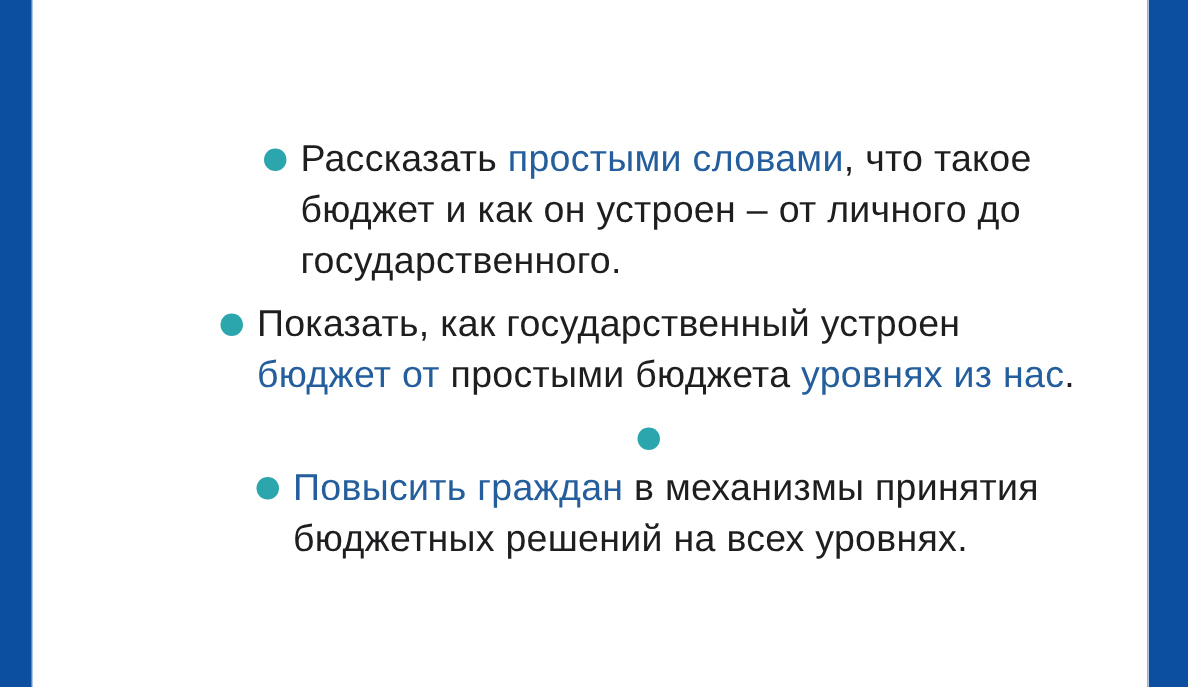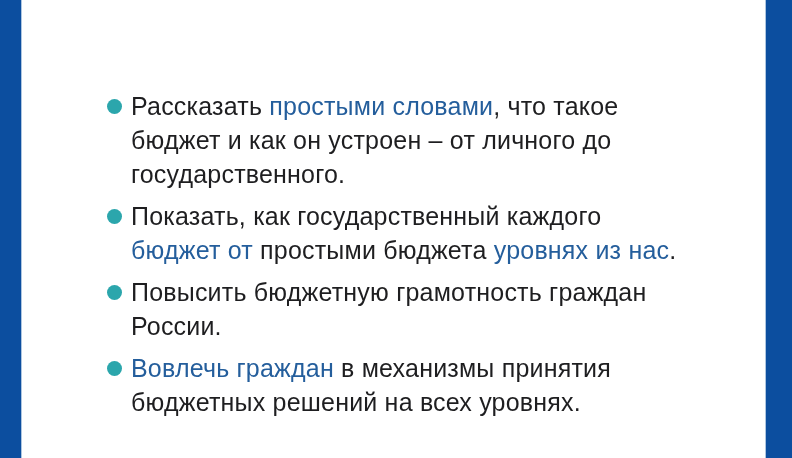--- a/index.html
+++ b/index.html
@@ -34,20 +34,21 @@
   .content {
     position: absolute;
     left: 107px;
     top: 89px;
     width: 650px;
   }
   .bullet-item {
     display: flex;
     align-items: flex-start;
     margin: 0 0 8px 0;
+    justify-content: center;
   }
   .bullet-dot {
     flex: 0 0 auto;
     width: 15px;
     height: 15px;
     border-radius: 50%;
     background: var(--dot-color, #2ba6ac);
     margin-top: 10px;
   }
   .bullet-text {
@@ -71,28 +72,26 @@
   <div class="content">
     <div id="bullet-list">
         <div class="bullet-item">
           <span class="bullet-dot"></span>
           <p class="bullet-text"><span class="seg">Рассказать </span><span class="seg link">простыми словами</span><span class="seg">, что такое
 бюджет и как он устроен – от личного до
 государственного.</span></p>
         </div>
         <div class="bullet-item">
           <span class="bullet-dot"></span>
-          <p class="bullet-text"><span class="seg">Показать, как государственный каждого
+          <p class="bullet-text"><span class="seg">Показать, как государственный устроен
 </span><span class="seg link">бюджет от</span><span class="seg"> простыми бюджета </span><span class="seg link">уровнях из нас</span><span class="seg">.</span></p>
         </div>
         <div class="bullet-item">
           <span class="bullet-dot"></span>
-          <p class="bullet-text"><span class="seg">Повысить бюджетную грамотность граждан
-России.</span></p>
         </div>
         <div class="bullet-item">
           <span class="bullet-dot"></span>
-          <p class="bullet-text"><span class="seg link">Вовлечь граждан</span><span class="seg"> в механизмы принятия
+          <p class="bullet-text"><span class="seg link">Повысить граждан</span><span class="seg"> в механизмы принятия
 бюджетных решений на всех уровнях.</span></p>
         </div>
       </div>
   </div>
 </div>
 
 </body></html>

